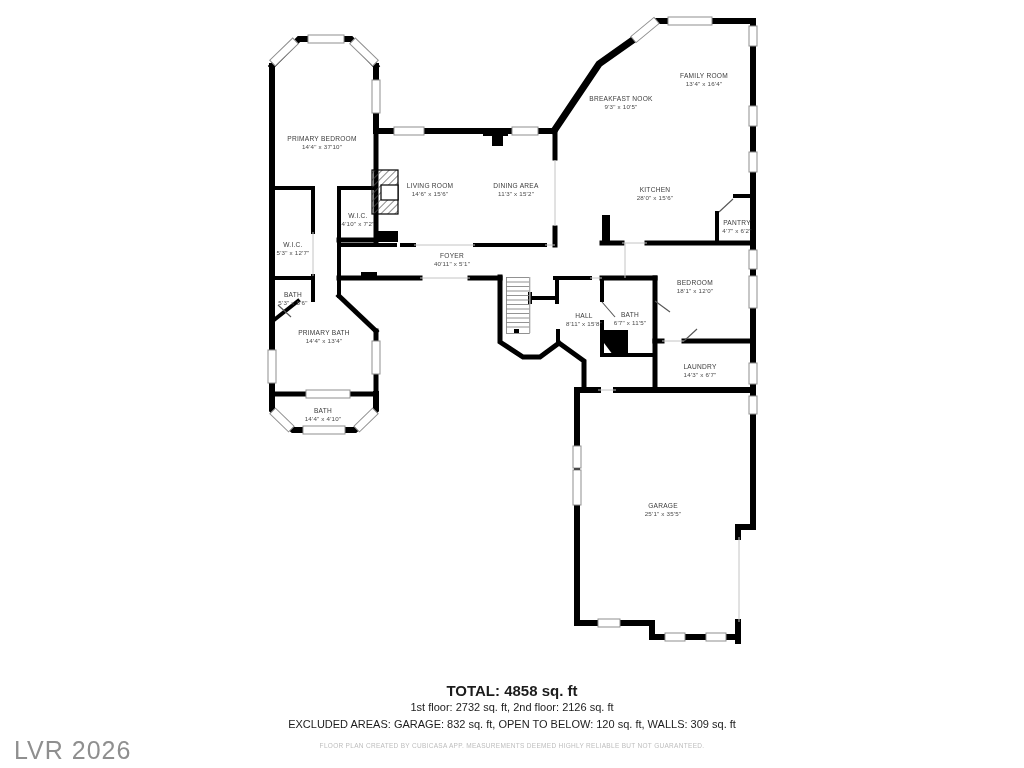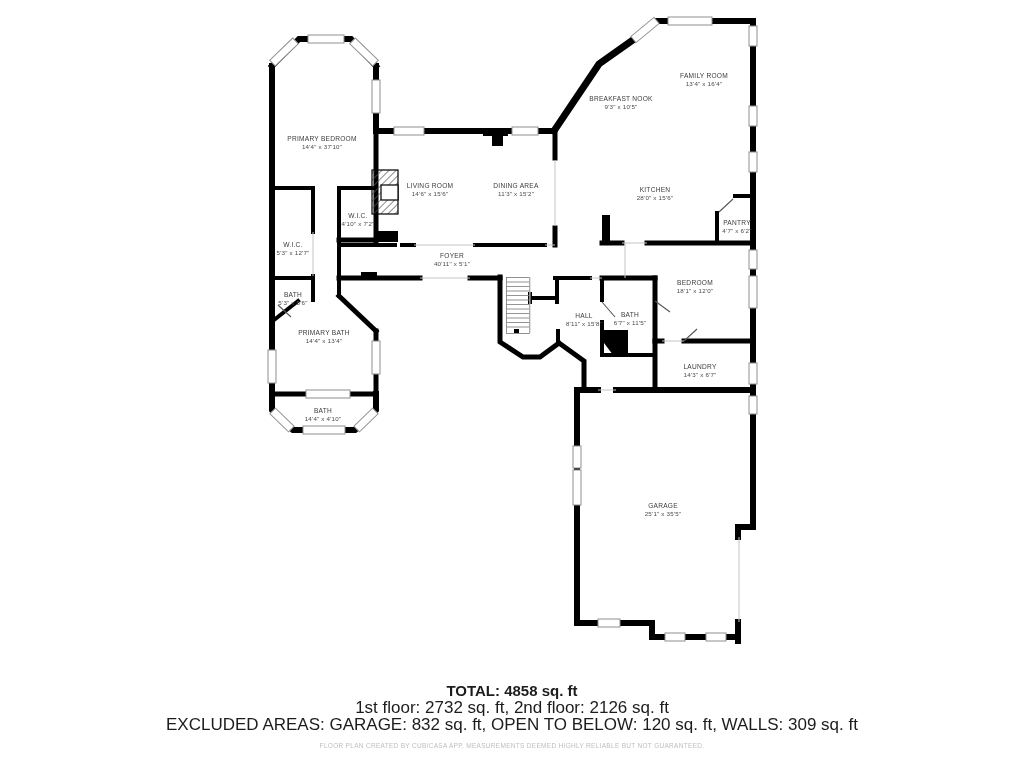--- a/index.html
+++ b/index.html
@@ -3,21 +3,21 @@
 <meta charset="utf-8">
 <style>
   html,body{margin:0;padding:0;background:#ffffff;}
   .stage{position:relative;width:1024px;height:768px;background:#ffffff;overflow:hidden;
          font-family:"Liberation Sans", sans-serif;}
   .plan-svg{position:absolute;left:0;top:0;width:1024px;height:768px;}
   .room-name{font-size:6.6px;fill:#3a3a3a;letter-spacing:.25px;text-anchor:middle;font-family:"Liberation Sans",sans-serif;}
   .room-dims{font-size:6.2px;fill:#4a4a4a;letter-spacing:.2px;text-anchor:middle;font-family:"Liberation Sans",sans-serif;}
   .footer{position:absolute;left:0;right:0;top:682px;text-align:center;color:#1c1c1c;}
   .footer .total{font-size:15px;font-weight:bold;line-height:17px;}
-  .footer .line{font-size:17px;line-height:17px;}
+  .footer .line{font-size:11px;line-height:17px;}
   .disclaimer{position:absolute;left:0;right:0;top:742px;text-align:center;
               font-size:6.5px;color:#bdbdbd;letter-spacing:.3px;}
   .watermark{position:absolute;left:14px;top:736px;font-size:25px;color:#8f8f8f;letter-spacing:1px;}
 </style>
 </head>
 <body>
 
 <div class="stage">
 
 <svg class="plan-svg" viewBox="0 0 1024 768">
@@ -204,14 +204,15 @@
 </svg>
 
   <div class="footer">
     <div class="total">TOTAL: 4858 sq. ft</div>
     <div class="line">1st floor: 2732 sq. ft, 2nd floor: 2126 sq. ft</div>
     <div class="line">EXCLUDED AREAS: GARAGE: 832 sq. ft, OPEN TO BELOW: 120 sq. ft, WALLS: 309 sq. ft</div>
   </div>
 
   <div class="disclaimer">FLOOR PLAN CREATED BY CUBICASA APP. MEASUREMENTS DEEMED HIGHLY RELIABLE BUT NOT GUARANTEED.</div>
 
+  <div class="watermark">LVR 2026</div>
 
 </div>
 
 </body></html>

